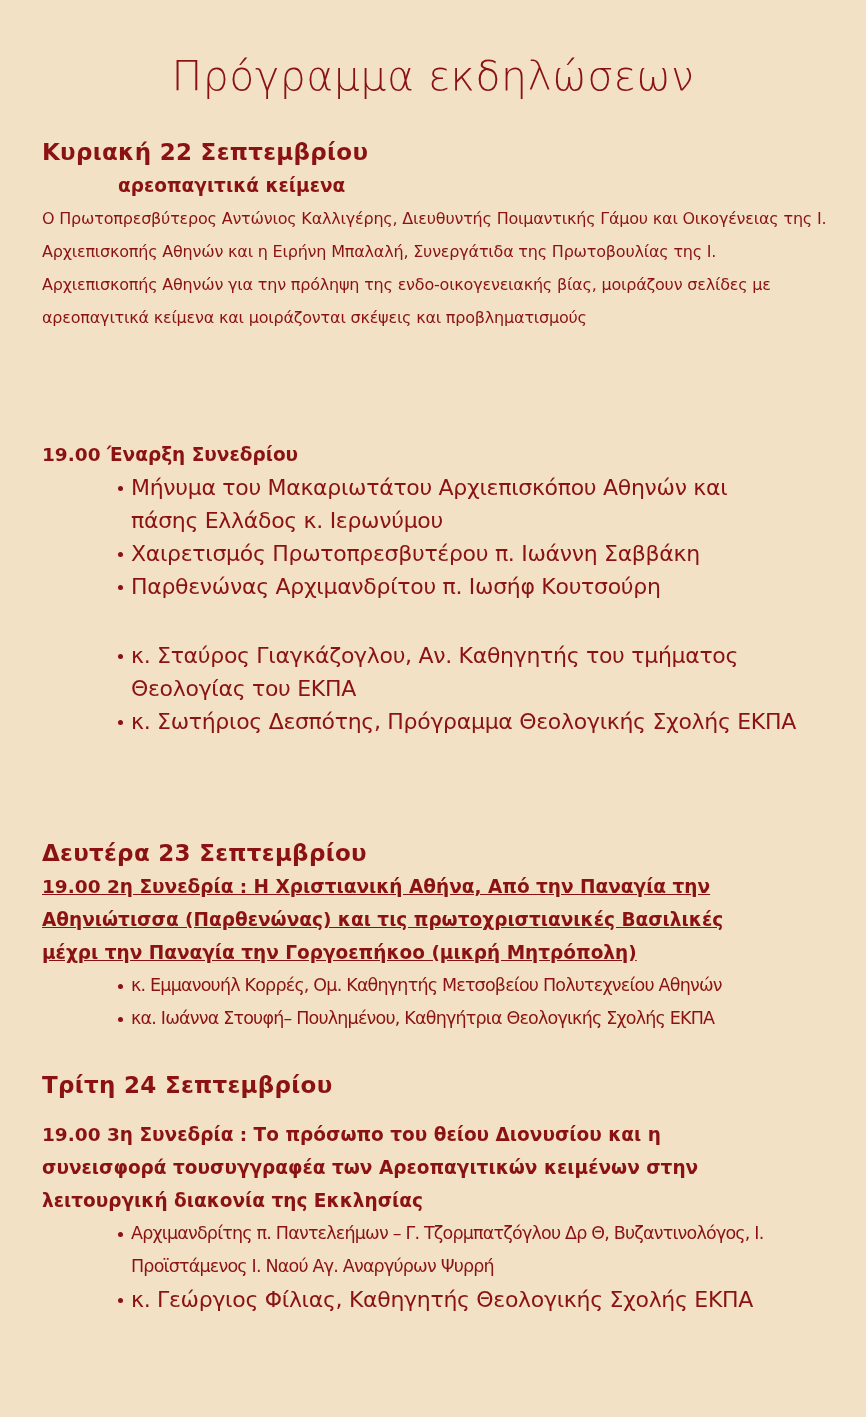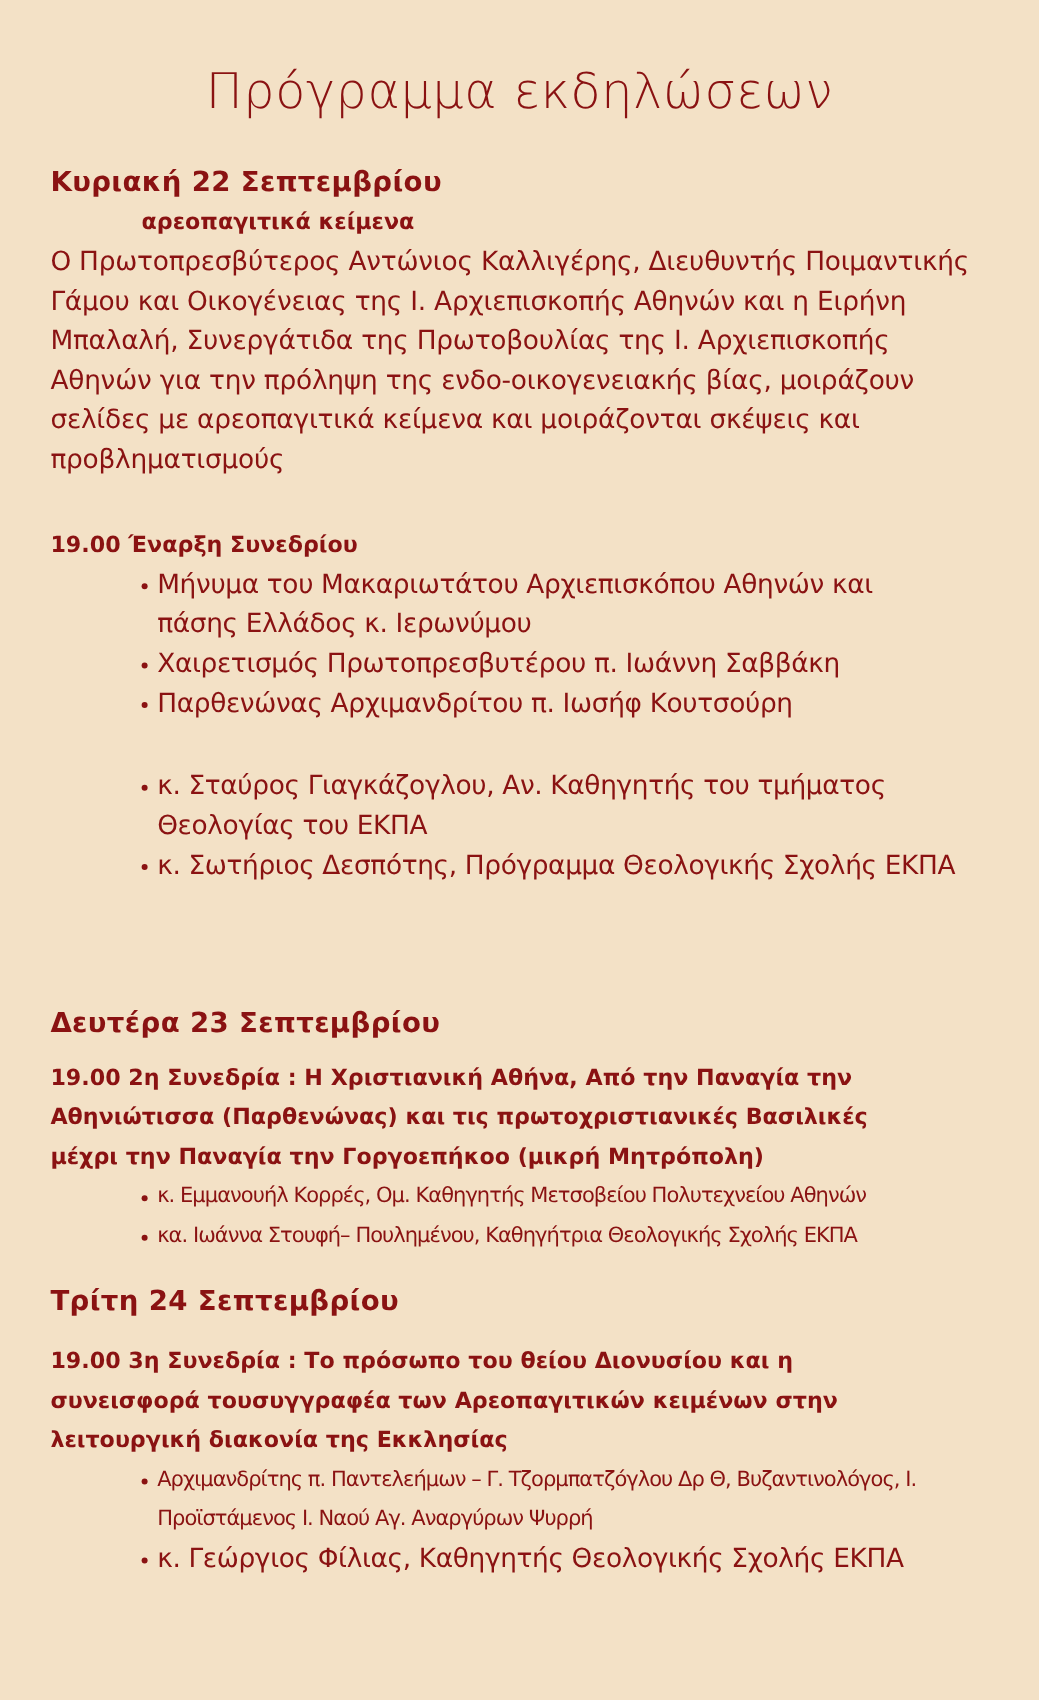--- a/index.html
+++ b/index.html
@@ -36,21 +36,21 @@
     }
     .event {
       font-weight: bold;
       font-size: 18.5px;
       line-height: 33px;
       color: #8A1212;
       margin: 0;
     }
     .event .indent2 { display: block; padding-left: 76px; }
     .desc {
-      font-size: 22px;
+      font-size: 16px;
       line-height: 33px;
       margin: 0;
       color: #8A1212;
       letter-spacing: -0.2px;
     }
     ul.speakers {
       list-style: none;
       margin: 0;
       padding: 0 0 0 76px;
     }
@@ -98,21 +98,21 @@
 
   <div class="block" style="top:639px;">
     <ul class="speakers" style="width:720px;">
       <li>κ. Σταύρος Γιαγκάζογλου, Αν. Καθηγητής του τμήματος Θεολογίας του ΕΚΠΑ</li>
       <li>κ. Σωτήριος Δεσπότης, Πρόγραμμα Θεολογικής Σχολής ΕΚΠΑ</li>
     </ul>
   </div>
 
   <div class="block" style="top:838px;">
     <h2 class="day">Δευτέρα 23 Σεπτεμβρίου</h2>
-    <p class="event" style="margin-top:14px;width:720px;">19.00  2η Συνεδρία : Η Χριστιανική Αθήνα, Από την Παναγία την Αθηνιώτισσα (Παρθενώνας) και τις  πρωτοχριστιανικές  Βασιλικές μέχρι την Παναγία την Γοργοεπήκοο  (μικρή Μητρόπολη)</p>
+    <p class="event" style="margin-top:2px;width:720px;text-decoration:underline;">19.00  2η Συνεδρία : Η Χριστιανική Αθήνα, Από την Παναγία την Αθηνιώτισσα (Παρθενώνας) και τις  πρωτοχριστιανικές  Βασιλικές μέχρι την Παναγία την Γοργοεπήκοο  (μικρή Μητρόπολη)</p>
     <ul class="speakers" style="width:760px;">
       <li class="tight">κ. Εμμανουήλ Κορρές, Ομ. Καθηγητής  Μετσοβείου Πολυτεχνείου Αθηνών</li>
       <li class="tight">κα. Ιωάννα Στουφή– Πουλημένου, Καθηγήτρια Θεολογικής Σχολής ΕΚΠΑ</li>
     </ul>
   </div>
 
   <div class="block" style="top:1070px;">
     <h2 class="day">Τρίτη 24 Σεπτεμβρίου</h2>
     <p class="event" style="margin-top:18px;width:700px;">19.00  3η Συνεδρία : Το πρόσωπο του θείου Διονυσίου και η συνεισφορά τουσυγγραφέα των Αρεοπαγιτικών κειμένων στην λειτουργική διακονία της Εκκλησίας</p>
     <ul class="speakers" style="width:700px;">

